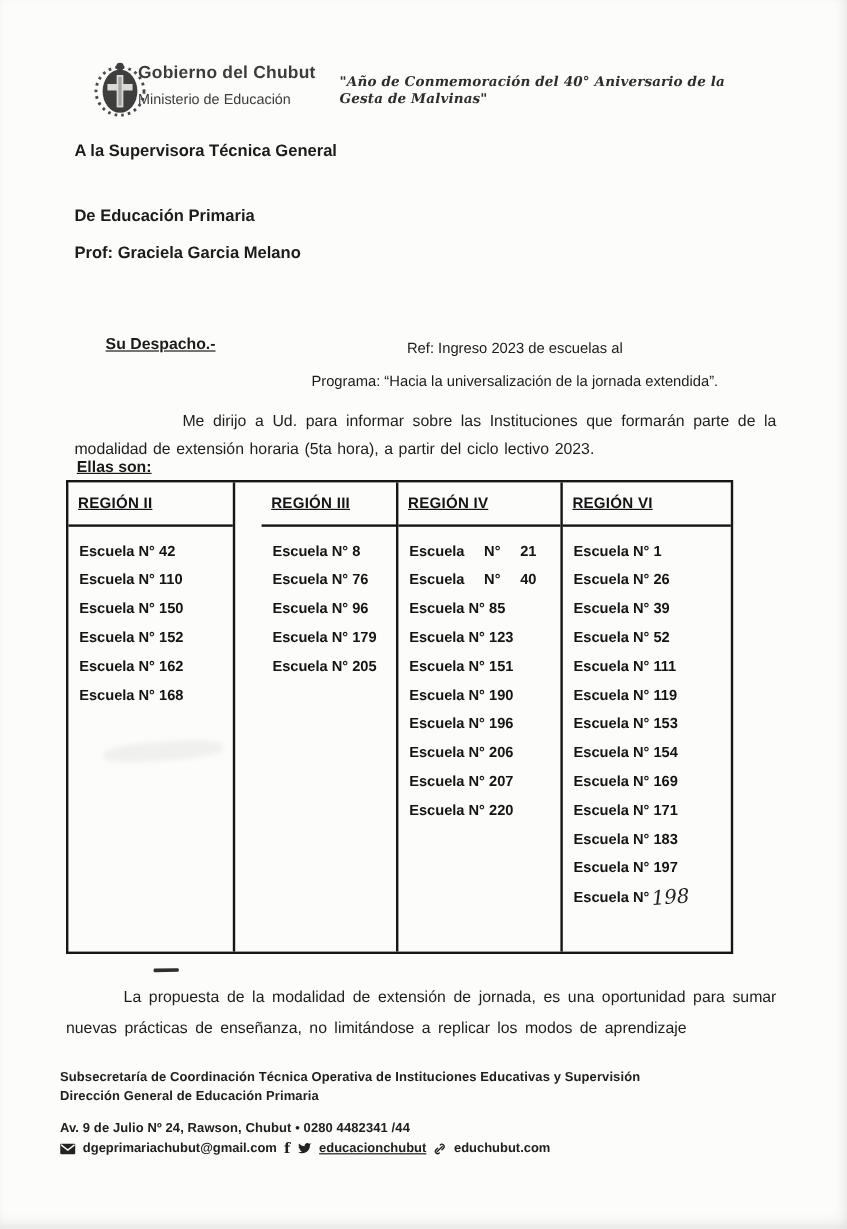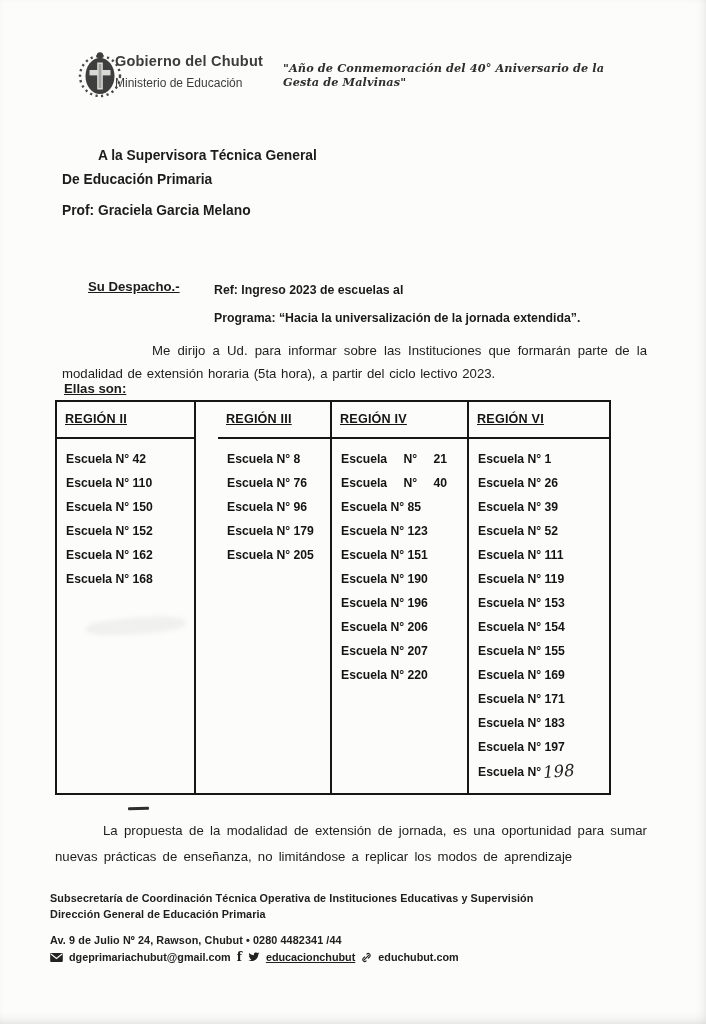--- a/index.html
+++ b/index.html
@@ -17,21 +17,21 @@
   .org-dept  { font-size:12px;   font-weight:400; color:#3c3c3c; margin-top:7px; }
   .motto {
     font-family:"DejaVu Serif", serif; font-style:italic; font-weight:700;
     font-size:11.3px; color:#2e2e2e; letter-spacing:.1px;
   }
 
   
   .addr-line { font-size:13.8px; font-weight:700; color:#1c1c1c; }
 
   .salutation { font-size:13.2px; font-weight:700; text-decoration:underline; color:#1b1b1b; }
-  .ref-block { text-align:left; font-weight:700; font-size:12.3px; color:#1b1b1b; line-height:28px; }
+  .ref-block { text-align:center; font-weight:400; font-size:12.3px; color:#1b1b1b; line-height:28px; }
 
   .para {
     font-size:13.2px; line-height:23px; color:#1d1d1d;
     text-align:justify; word-spacing:1px;
   }
   .lead { font-size:13.2px; font-weight:700; text-decoration:underline; color:#1b1b1b; }
 
   
   .regions-table {
     display:flex; box-sizing:border-box;
@@ -81,21 +81,21 @@
       <rect x="21.6" y="14" width="2.8" height="24" fill="#3e3e3e" opacity="0.35"></rect>
       <circle cx="23" cy="5.5" r="3.2" fill="#3e3e3e"></circle>
     </svg>
   </div>
   <div class="abs" style="left:115px; top:53px;">
     <div class="org-name">Gobierno del Chubut</div>
     <div class="org-dept">Ministerio de Educación</div>
   </div>
   <div class="abs motto" style="left:283px; top:61px; width:350px;">"Año de Conmemoración del 40° Aniversario de la Gesta de Malvinas"</div>
 
-  <div class="abs addr-line" style="left:62px; top:148px;margin-left:36px;">A la Supervisora Técnica General</div>
+  <div class="abs addr-line" style="left:62px; top:118px;">A la Supervisora Técnica General</div>
   <div class="abs addr-line" style="left:62px; top:172px;">De Educación Primaria</div>
   <div class="abs addr-line" style="left:62px; top:203px;">Prof: Graciela Garcia Melano</div>
 
   <div class="abs salutation" style="left:88px; top:279px;">Su Despacho.-</div>
   <div class="abs ref-block" style="right:62px; top:276px; width:430px;">
     <div>Ref: Ingreso 2023 de escuelas al</div>
     <div>Programa: “Hacia la universalización de la jornada extendida”.</div>
   </div>
 
   <div class="abs para" style="left:62px; top:339px; width:585px; text-indent:90px;">Me dirijo a Ud. para informar sobre las Instituciones que formarán parte de la modalidad de extensión horaria (5ta hora), a partir del ciclo lectivo 2023.</div>
@@ -147,21 +147,20 @@
       <div class="col-head"><span>REGIÓN VI</span></div>
       <div class="col-body">
         <div class="school">Escuela N° 1</div>
         <div class="school">Escuela N° 26</div>
         <div class="school">Escuela N° 39</div>
         <div class="school">Escuela N° 52</div>
         <div class="school">Escuela N° 111</div>
         <div class="school">Escuela N° 119</div>
         <div class="school">Escuela N° 153</div>
         <div class="school">Escuela N° 154</div>
-        <div class="school">Escuela N° 155</div>
         <div class="school">Escuela N° 169</div>
         <div class="school">Escuela N° 171</div>
         <div class="school">Escuela N° 183</div>
         <div class="school">Escuela N° 197</div>
         <div class="school"><span>Escuela N°</span><span class="handwritten">198</span></div>
       </div>
     </div>
   </div>
 
   <div class="abs smudge" style="left:86px; top:618px; width:100px; height:16px;"></div>

